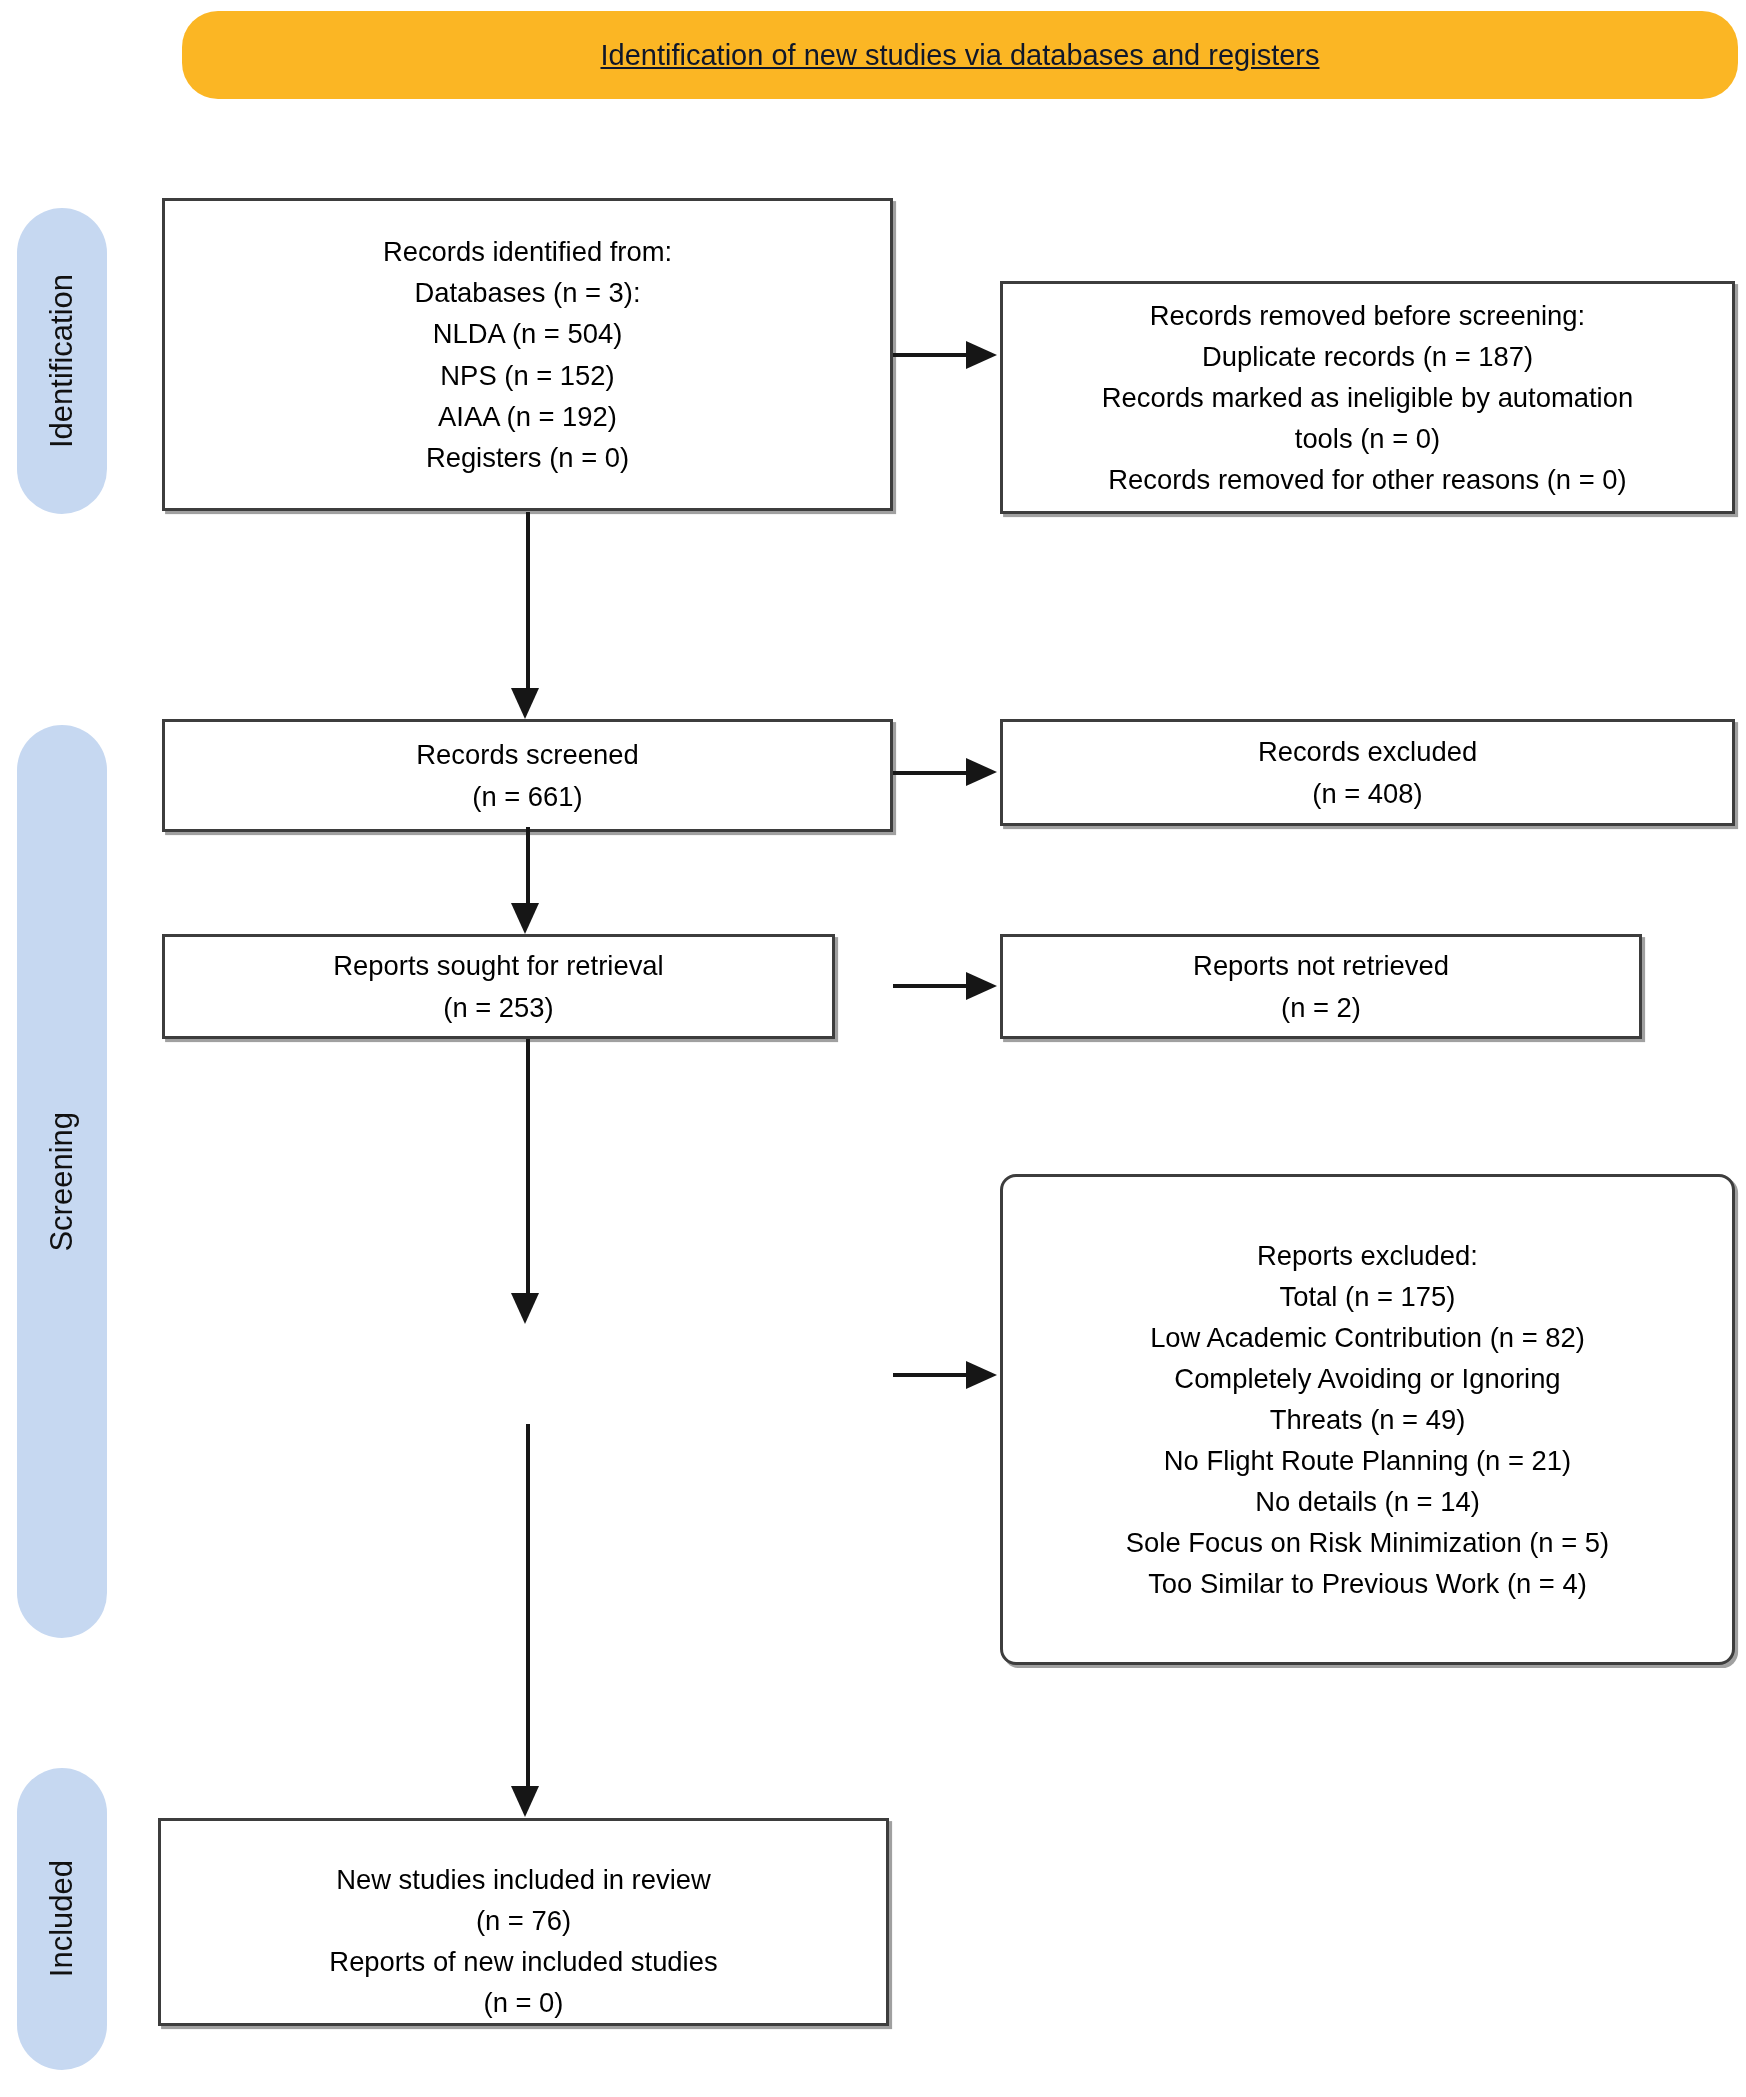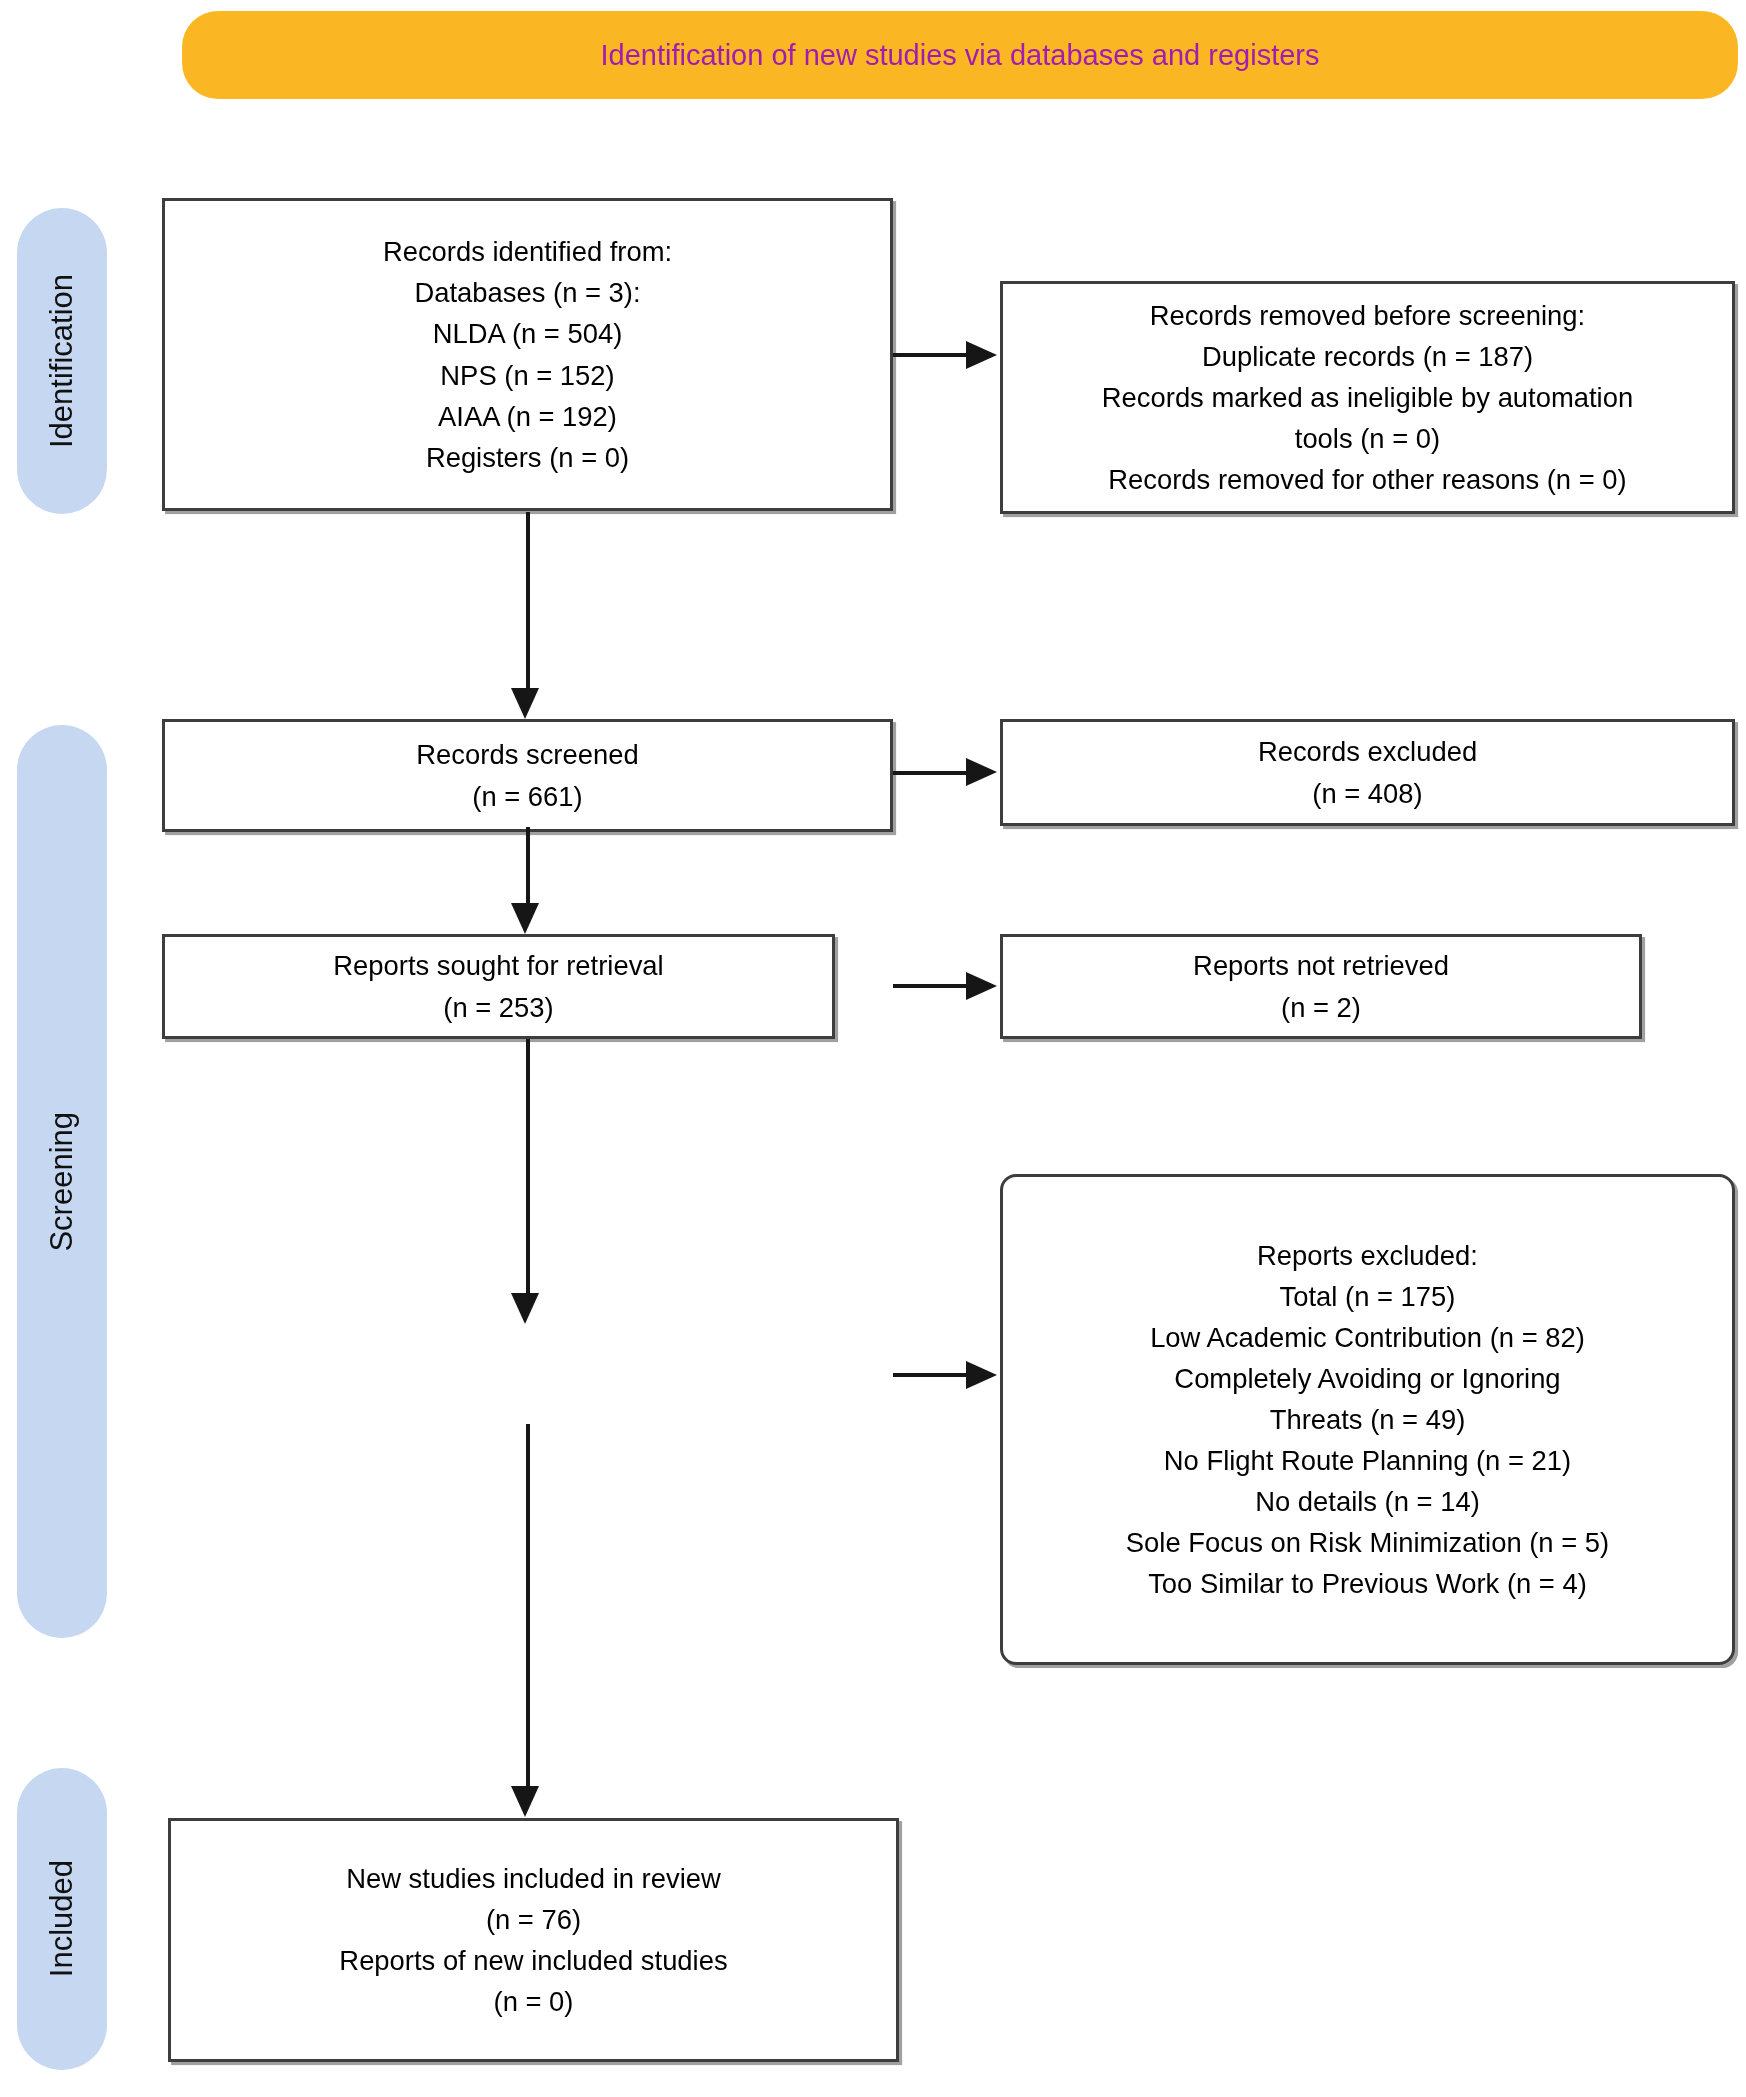--- a/index.html
+++ b/index.html
@@ -21,21 +21,22 @@
   .banner {
     position: absolute;
     left: 182px; top: 11px;
     width: 1556px; height: 88px;
     background: #FBB624;
     border-radius: 36px;
     display: flex; align-items: center; justify-content: center;
   }
   .banner-text {
     font-size: 29px;
-    color: #a21caf;
+    color: #0f172a;
+    text-decoration: underline;
   }
 
   
   .stage {
     position: absolute;
     left: 17px;
     width: 90px;
     background: #C6D8F1;
     border-radius: 45px;
     display: flex; align-items: center; justify-content: center;
@@ -65,21 +66,21 @@
     white-space: pre-line;
     font-size: 27.4px;
     line-height: 1.5;
     padding: 0 14px;
   }
   
   #box-records-identified { left: 162px; top: 198px;  width: 731px; height: 313px; }
   #box-records-screened   { left: 162px; top: 719px;  width: 731px; height: 113px; }
   #box-reports-sought     { left: 162px; top: 934px; width: 673px; height: 105px; }
   #box-reports-assessed   { left: 162px; top: 1324px; width: 731px; height: 102px; }
-  #box-new-studies        { left: 168px; top: 1818px; width: 731px; height: 244px; }
+  #box-new-studies        { left: 158px; top: 1818px; width: 731px; height: 208px; align-items: flex-end; }
   
   #box-records-removed       { left: 1000px; top: 241px;  width: 735px; height: 233px; margin-top: 40px; }
   #box-records-excluded      { left: 1000px; top: 719px;  width: 735px; height: 107px; }
   #box-reports-not-retrieved { left: 1000px; top: 934px; width: 642px; height: 105px; }
   #box-reports-excluded      { left: 1000px; top: 1174px; width: 735px; height: 491px; border-radius: 16px; }
 
   
   .vline {
     position: absolute;
     left: 526px; width: 3.9px;

